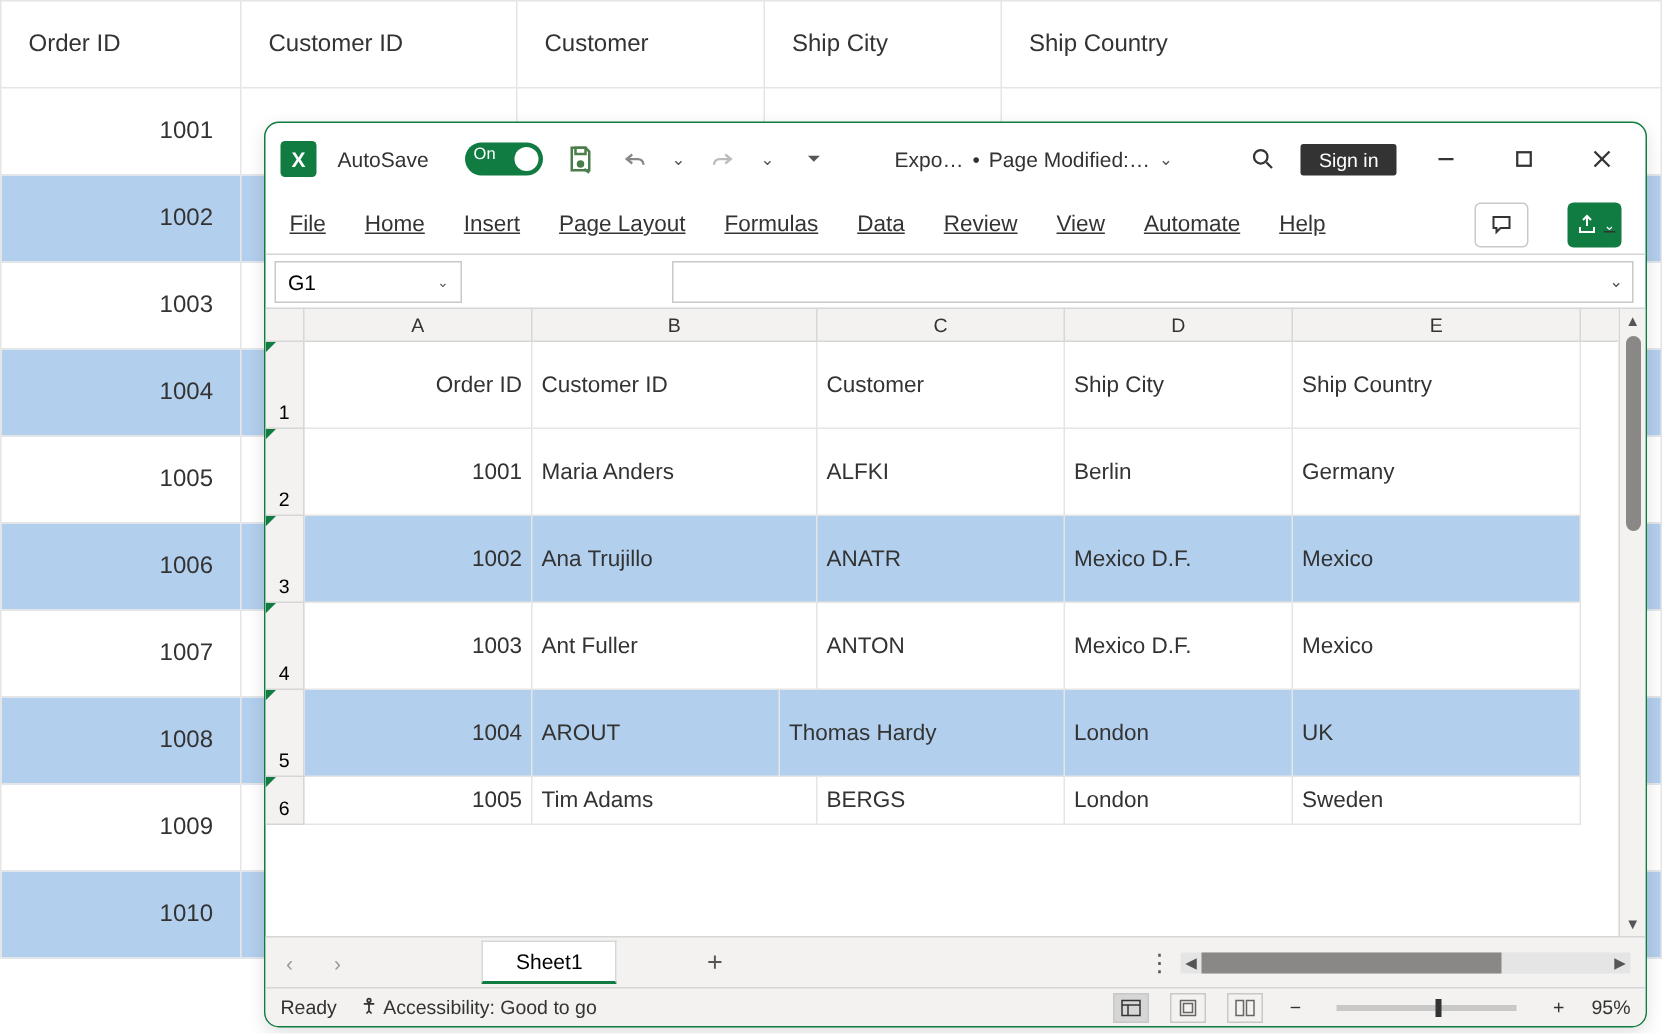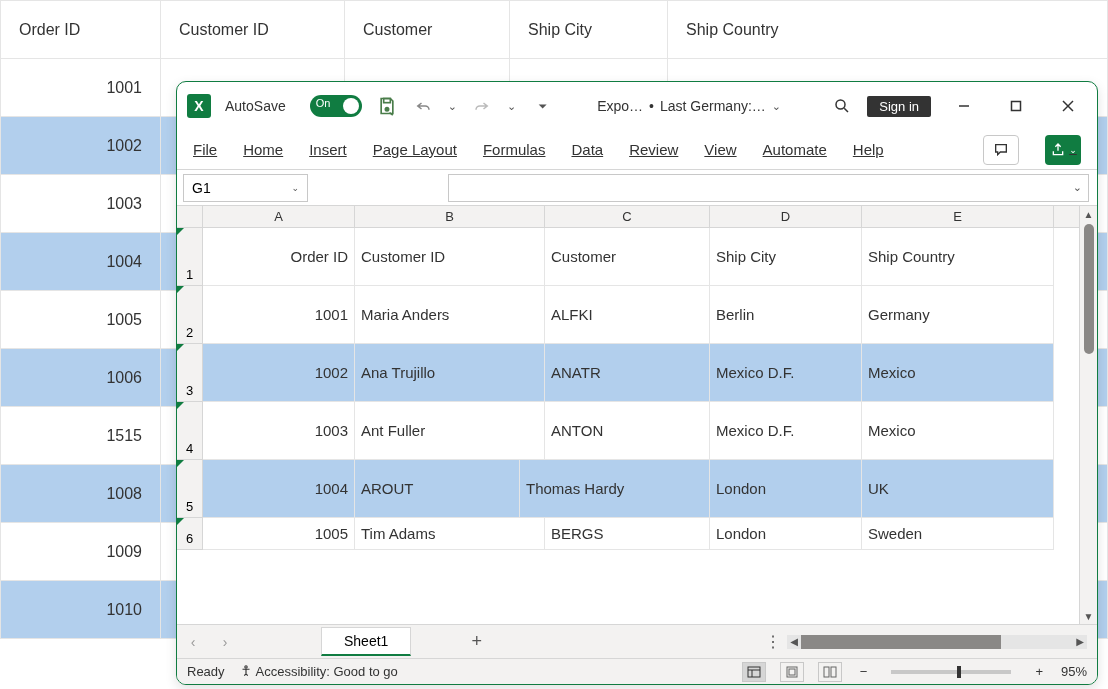--- a/index.html
+++ b/index.html
@@ -130,21 +130,21 @@
           <td></td>
         </tr>
     <tr class="alt">
           <td class="orderid">1006</td>
           <td></td>
           <td></td>
           <td></td>
           <td></td>
         </tr>
     <tr>
-          <td class="orderid">1515</td>
+          <td class="orderid">1007</td>
           <td></td>
           <td></td>
           <td></td>
           <td></td>
         </tr>
     <tr class="alt">
           <td class="orderid">1008</td>
           <td></td>
           <td></td>
           <td></td>
@@ -195,21 +195,21 @@
     <div class="qat-btn">
         <svg width="18" height="18" viewBox="0 0 24 24" fill="none" stroke="#bbb" stroke-width="2">
           <path d="M14 8l5 4-5 4M19 12H9a5 5 0 0 0-5 5"></path>
         </svg>
       </div>
     <span class="chev">⌄</span>
     <span class="chev" style="margin-left:8px">⏷</span>
     <div class="titlecenter">
       <span>Expo…</span>
       <span>•</span>
-      <span>Last Germany:…</span>
+      <span>Page Modified:…</span>
       <span class="chev">⌄</span>
     </div>
     <div class="qat-btn">
         <svg class="search-ico" viewBox="0 0 24 24" fill="none" stroke="#333" stroke-width="2">
           <circle cx="10" cy="10" r="6"></circle>
           <path d="M15 15l5 5"></path>
         </svg>
       </div>
     <div class="signin">Sign in</div>
     <div class="winbtn">

